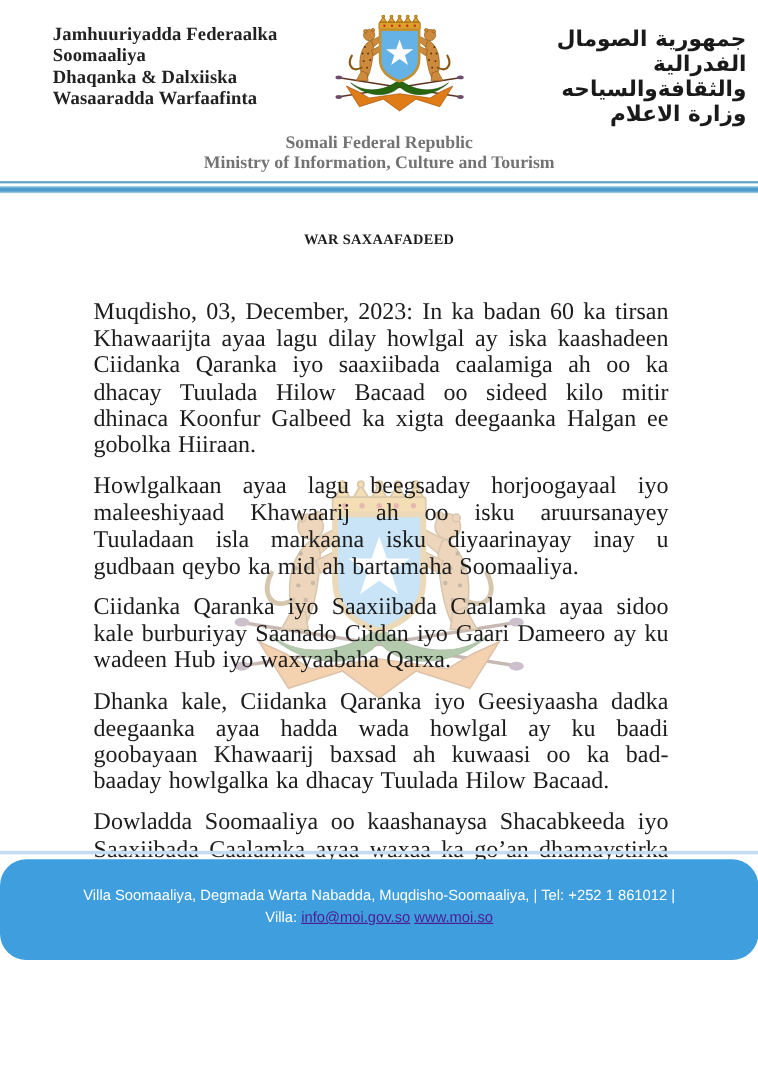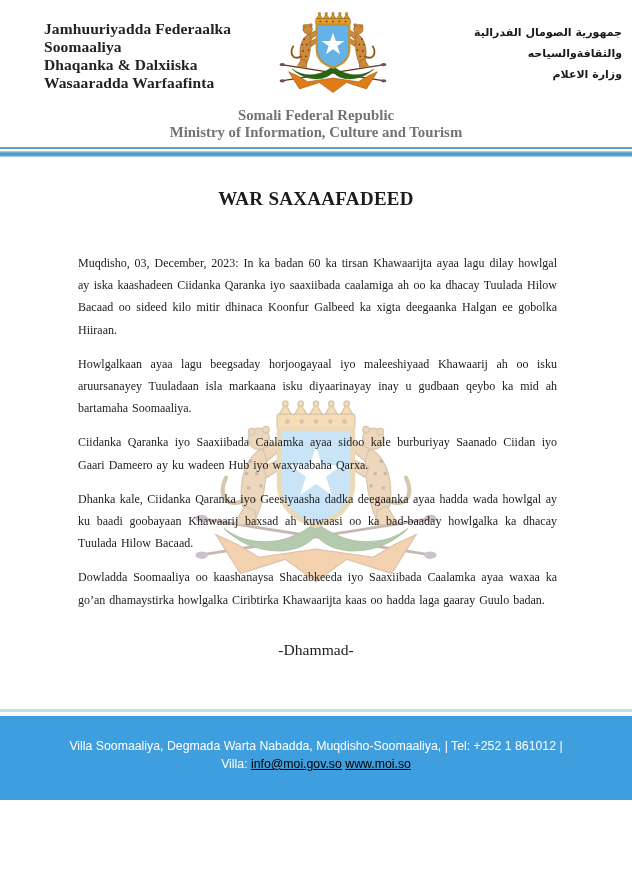--- a/index.html
+++ b/index.html
@@ -33,21 +33,21 @@
     color: #222;
   }
   .lh-emblem { width: 118px; flex: 0 0 auto; margin-top: -2px; }
   .lh-right {
     width: 226px;
     padding-top: 8px;
     padding-right: 4px;
     direction: rtl;
     text-align: right;
     font-weight: bold;
-    font-size: 11px;
+    font-size: 18px;
     line-height: 21px;
     color: #1a1a1a;
     font-family: "DejaVu Sans", sans-serif;
   }
   .lh-center {
     text-align: center;
     font-weight: bold;
     font-size: 14.8px;
     line-height: 16.5px;
     margin-top: 5px;
@@ -59,30 +59,30 @@
   .rule-thick {
     height: 6px;
     background: linear-gradient(to bottom, #b3d8ec 0%, #4e9ccd 35%, #4e9ccd 70%, #b3d8ec 100%);
   }
 
   
   .doc-body { position: relative; z-index: 1; }
   .doc-title {
     text-align: center;
     font-weight: bold;
-    font-size: 19px;
+    font-size: 12px;
     letter-spacing: 0.3px;
     margin-top: 31px;
   }
   .paragraphs {
     margin-top: 42px;
     padding: 0 75px 0 78px;
   }
   .paragraphs p {
-    font-size: 12px;
+    font-size: 20px;
     line-height: 22.2px;
     text-align: justify;
     margin-bottom: 12px;
     word-spacing: 1px;
   }
   .end-mark {
     text-align: center;
     font-size: 15.6px;
     margin-top: 30px;
   }
@@ -109,23 +109,24 @@
   .footer-topline { height: 3px; background: #c3dcee; margin-bottom: 4px; }
   .footer-band {
     background: #3f9edd;
     height: 84px;
     padding-top: 21px;
     text-align: center;
     color: #ffffff;
     font-family: "Liberation Sans", sans-serif;
     font-size: 12.3px;
     line-height: 18px;
+    border-radius: 22px;
   }
   .footer-band a, .footer-link {
-    color: #000000;
+    color: #4c1d95;
     text-decoration: underline;
     cursor: pointer;
   }
 </style>
 </head>
 <body>
 
 <svg width="0" height="0" style="position:absolute" aria-hidden="true">
   <defs>
     <symbol id="somalia-emblem" viewBox="0 0 130 95">

